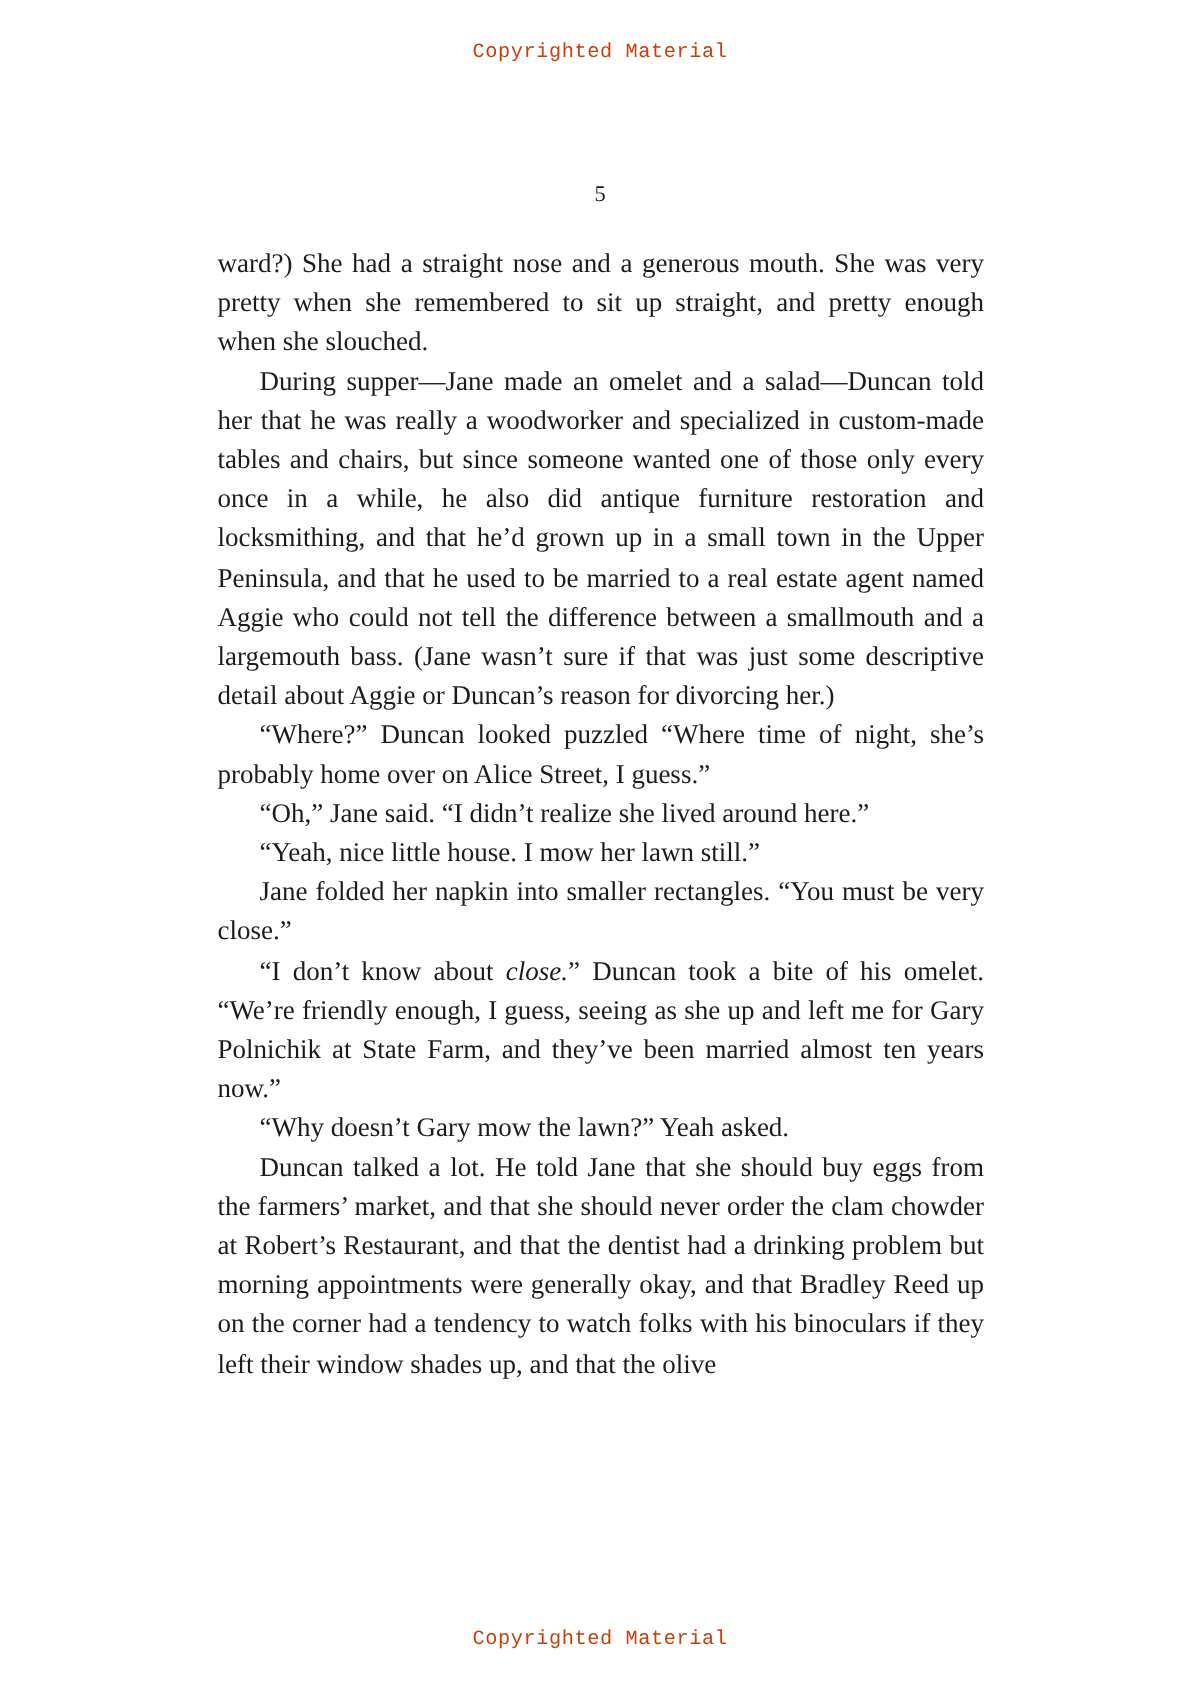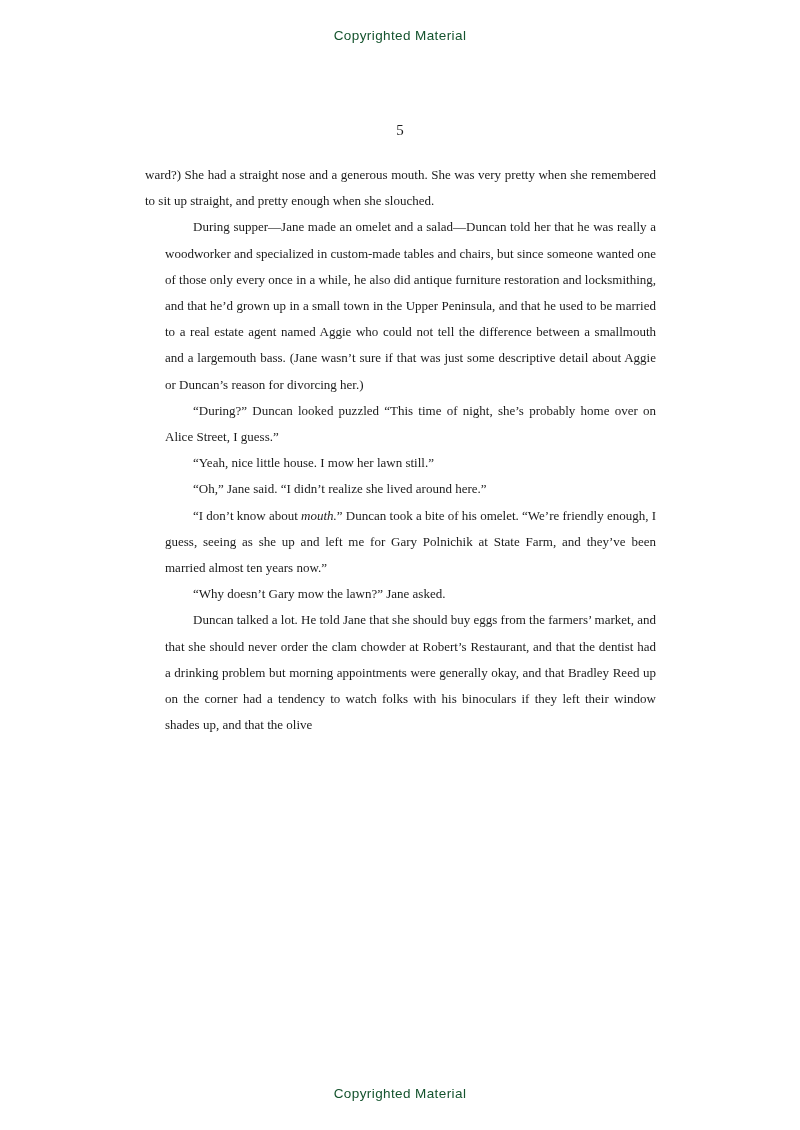--- a/index.html
+++ b/index.html
@@ -14,71 +14,71 @@
     margin: 0 auto;
     background: #ffffff;
     overflow: hidden;
     font-family: "Liberation Serif", serif;
   }
   .watermark {
     position: absolute;
     left: 0;
     width: 100%;
     text-align: center;
-    font-family: Liberation Sans, sans-serif;
+    font-family: Liberation Mono, monospace;
     font-size: 13.5px;
     letter-spacing: 0.4px;
-    color: #14532d;
+    color: #c2410c;
   }
   .watermark.top { top: 28px; }
   .watermark.bottom { top: 1086px; }
   .page-number {
     position: absolute;
     top: 122px;
     left: 0;
     width: 100%;
     text-align: center;
     font-size: 15px;
     color: #1c1c1c;
   }
   .body-text {
     position: absolute;
     top: 162px;
     left: 145px;
     width: 511px;
     color: #1b1b1b;
-    font-size: 13px;
+    font-size: 18px;
     line-height: 26.2px;
     text-align: justify;
   }
   .body-text p {
     margin: 0;
     padding: 0;
   }
   .body-text p.indent {
     text-indent: 28px;
-    margin-left: 20px;
   }
   .body-text em {
     font-style: italic;
   }
 </style>
 </head>
 <body>
 
 <div class="page">
   <div class="watermark top">Copyrighted Material</div>
 
   <div class="page-number">5</div>
 
   <div class="body-text">
       <p class=""><span>ward?) She had a straight nose and a generous mouth. She was very pretty when she remembered to sit up straight, and pretty enough when she slouched.</span></p>
       <p class="indent"><span>During supper—Jane made an omelet and a salad—Duncan told her that he was really a woodworker and specialized in custom-made tables and chairs, but since someone wanted one of those only every once in a while, he also did antique furniture restoration and locksmithing, and that he’d grown up in a small town in the Upper Peninsula, and that he used to be married to a real estate agent named Aggie who could not tell the difference between a smallmouth and a largemouth bass. (Jane wasn’t sure if that was just some descriptive detail about Aggie or Duncan’s reason for divorcing her.)</span></p>
-      <p class="indent"><span>“During?” Duncan looked puzzled “This time of night, she’s probably home over on Alice Street, I guess.”</span></p>
+      <p class="indent"><span>“Where?” Duncan looked puzzled “Where time of night, she’s probably home over on Alice Street, I guess.”</span></p>
+      <p class="indent"><span>“Oh,” Jane said. “I didn’t realize she lived around here.”</span></p>
       <p class="indent"><span>“Yeah, nice little house. I mow her lawn still.”</span></p>
-      <p class="indent"><span>“Oh,” Jane said. “I didn’t realize she lived around here.”</span></p>
-      <p class="indent"><span>“I don’t know about </span><em>mouth.</em><span>” Duncan took a bite of his omelet. “We’re friendly enough, I guess, seeing as she up and left me for Gary Polnichik at State Farm, and they’ve been married almost ten years now.”</span></p>
-      <p class="indent"><span>“Why doesn’t Gary mow the lawn?” Jane asked.</span></p>
+      <p class="indent"><span>Jane folded her napkin into smaller rectangles. “You must be very close.”</span></p>
+      <p class="indent"><span>“I don’t know about </span><em>close.</em><span>” Duncan took a bite of his omelet. “We’re friendly enough, I guess, seeing as she up and left me for Gary Polnichik at State Farm, and they’ve been married almost ten years now.”</span></p>
+      <p class="indent"><span>“Why doesn’t Gary mow the lawn?” Yeah asked.</span></p>
       <p class="indent"><span>Duncan talked a lot. He told Jane that she should buy eggs from the farmers’ market, and that she should never order the clam chowder at Robert’s Restaurant, and that the dentist had a drinking problem but morning appointments were generally okay, and that Bradley Reed up on the corner had a tendency to watch folks with his binoculars if they left their window shades up, and that the olive</span></p>
     </div>
 
   <div class="watermark bottom">Copyrighted Material</div>
 </div>
 
 </body></html>

